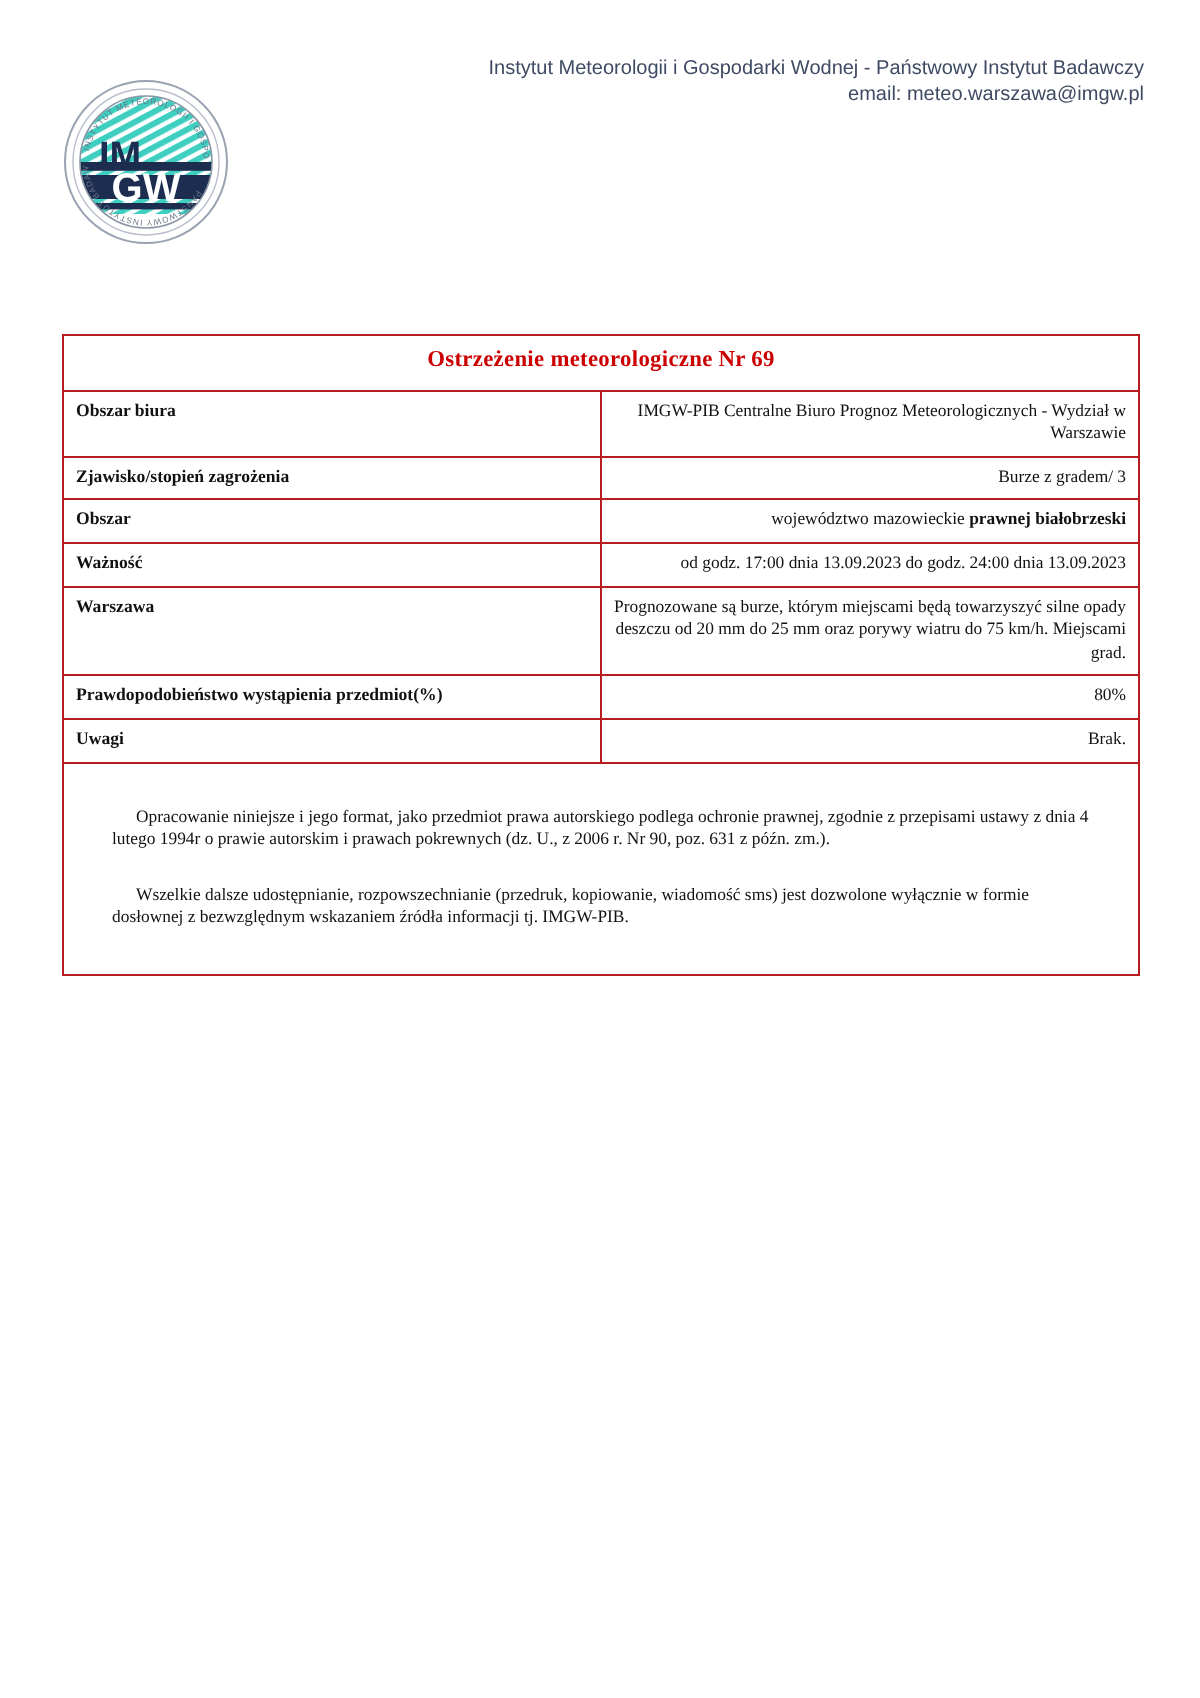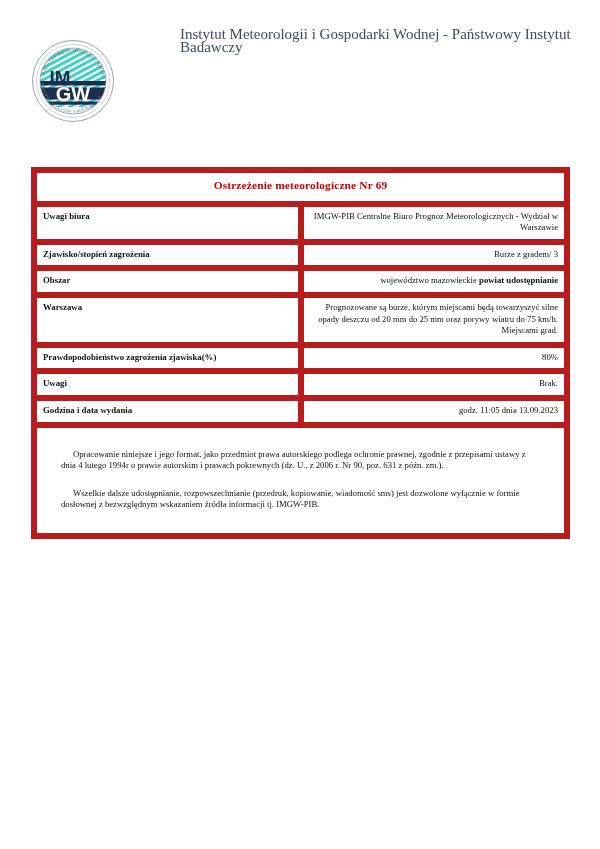--- a/index.html
+++ b/index.html
@@ -33,44 +33,44 @@
     width: 86px;
     height: 86px;
   }
   .logo-wrap svg { display: block; }
 
   .header-text {
     position: absolute;
     left: 180px;
     top: 0;
     width: 392px;
-    text-align: left;
-    font-family: Liberation Serif, serif;
-    font-size: 15px;
+    text-align: right;
+    font-family: Liberation Sans, sans-serif;
+    font-size: 10px;
     line-height: 13.2px;
     color: #3f4a63;
   }
   .header-text .l1 { font-weight: normal; }
   .header-text .l2 { font-weight: bold; color: #2f3a54; }
   .header-text .l3,
   .header-text .l4,
   .header-text .l5,
   .header-text .l6 { font-weight: normal; }
 
   
   .warn-table {
     position: absolute;
     left: 31px;
     top: 167px;
     width: 539px;
     border-collapse: collapse;
     table-layout: fixed;
   }
   .warn-table td {
-    border: 6px solid #b91c1c;
+    border: 1px solid #b91c1c;
     padding: 4px 6px 5px 6px;
     font-size: 8.7px;
     line-height: 11.6px;
     vertical-align: top;
     color: #111111;
   }
   .warn-table td.label {
     width: 139px;
     font-weight: bold;
     font-size: 8.8px;
@@ -135,67 +135,68 @@
         <textPath href="#arcTop" startOffset="6%">INSTYTUT METEOROLOGII I GOSPODARKI WODNEJ</textPath>
       </text>
       <text font-family="Liberation Sans, sans-serif" font-size="4.1" fill="#6b7488" letter-spacing="0.45">
         <textPath href="#arcBot" startOffset="16%">PAŃSTWOWY INSTYTUT BADAWCZY</textPath>
       </text>
     </svg>
   </div>
 
   <div class="header-text">
     <div class="l1">Instytut Meteorologii i Gospodarki Wodnej - Państwowy Instytut Badawczy</div>
+    <div class="l5">email: meteo.warszawa@imgw.pl</div>
   </div>
 
 </div>
 
 <table class="warn-table">
   <tbody>
     <tr>
       <td class="title-cell" colspan="2">
         <span class="title-text">Ostrzeżenie meteorologiczne Nr 69</span>
       </td>
     </tr>
 
     <tr>
-      <td class="label">Uwagi biura</td>
+      <td class="label">Obszar biura</td>
       <td class="value">IMGW-PIB Centralne Biuro Prognoz Meteorologicznych - Wydział w Warszawie</td>
     </tr>
 
     <tr>
       <td class="label">Zjawisko/stopień zagrożenia</td>
       <td class="value">Burze z gradem/ 3</td>
     </tr>
 
     <tr>
       <td class="label">Obszar</td>
-      <td class="value"><span>województwo mazowieckie </span><b>powiat udostępnianie</b></td>
-    </tr>
-
+      <td class="value"><span>województwo mazowieckie </span><b>prawnej białobrzeski</b></td>
+    </tr>
+
+    <tr>
+      <td class="label">Ważność</td>
+      <td class="value">od godz. 17:00 dnia 13.09.2023 do godz. 24:00 dnia 13.09.2023</td>
+    </tr>
 
     <tr>
       <td class="label">Warszawa</td>
       <td class="value">Prognozowane są burze, którym miejscami będą towarzyszyć  silne opady deszczu od 20 mm do 25 mm oraz porywy wiatru do 75 km/h. Miejscami grad.</td>
     </tr>
 
     <tr>
-      <td class="label">Prawdopodobieństwo zagrożenia zjawiska(%)</td>
+      <td class="label">Prawdopodobieństwo wystąpienia przedmiot(%)</td>
       <td class="value">80%</td>
     </tr>
 
     <tr>
       <td class="label">Uwagi</td>
       <td class="value">Brak.</td>
     </tr>
 
-    <tr>
-      <td class="label">Godzina i data wydania</td>
-      <td class="value">godz. 11:05 dnia 13.09.2023</td>
-    </tr>
 
 
     <tr>
       <td class="footer-cell" colspan="2">
         <p>Opracowanie niniejsze i jego format, jako przedmiot prawa autorskiego podlega ochronie prawnej, zgodnie z przepisami ustawy z dnia 4 lutego 1994r o prawie autorskim i prawach pokrewnych (dz. U., z 2006 r. Nr 90, poz. 631 z późn.  zm.).</p>
         <p>Wszelkie dalsze udostępnianie, rozpowszechnianie (przedruk, kopiowanie, wiadomość   sms) jest dozwolone wyłącznie w formie dosłownej z bezwzględnym wskazaniem źródła  informacji tj. IMGW-PIB.</p>
       </td>
     </tr>
   </tbody>
 </table>

